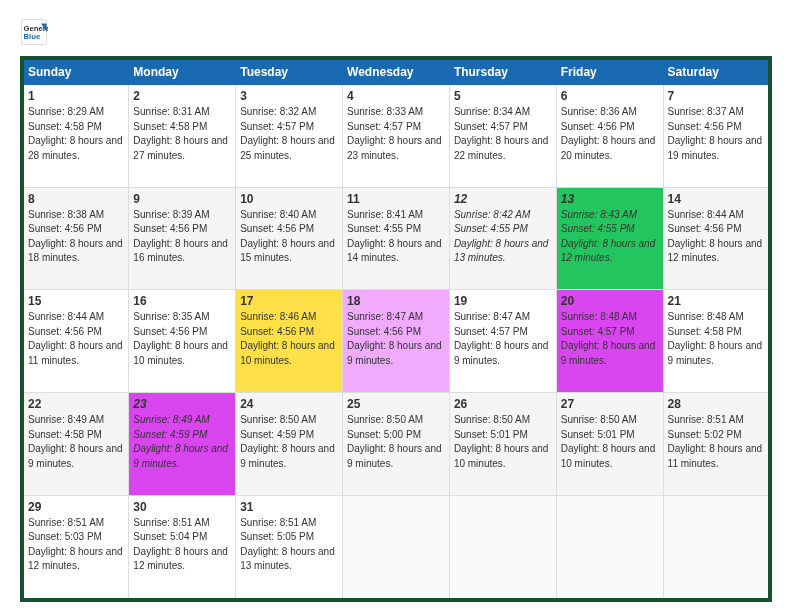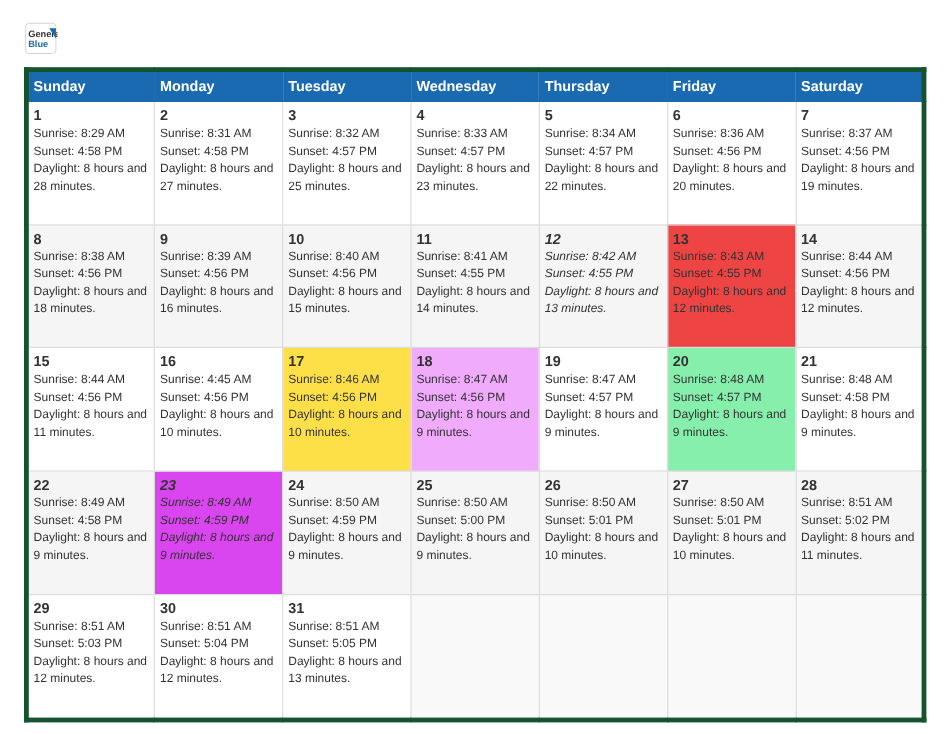--- a/index.html
+++ b/index.html
@@ -214,21 +214,21 @@
         </div>
       </td>
           <td style="background-color: rgb(245, 245, 245); font-style: italic;">
         <span class="day-num">12</span>
         <div class="day-info">
           <span>Sunrise: 8:42 AM</span><br>
           <span>Sunset: 4:55 PM</span><br>
           <span>Daylight: 8 hours and 13 minutes.</span>
         </div>
       </td>
-          <td style="background-color: #ef4444;">
+          <td style="background-color: #22c55e; font-style: italic;">
         <span class="day-num">13</span>
         <div class="day-info">
           <span>Sunrise: 8:43 AM</span><br>
           <span>Sunset: 4:55 PM</span><br>
           <span>Daylight: 8 hours and 12 minutes.</span>
         </div>
       </td>
           <td style="background-color: rgb(245, 245, 245);">
         <span class="day-num">14</span>
         <div class="day-info">
@@ -243,21 +243,21 @@
         <span class="day-num">15</span>
         <div class="day-info">
           <span>Sunrise: 8:44 AM</span><br>
           <span>Sunset: 4:56 PM</span><br>
           <span>Daylight: 8 hours and 11 minutes.</span>
         </div>
       </td>
           <td style="background-color: rgb(255, 255, 255);">
         <span class="day-num">16</span>
         <div class="day-info">
-          <span>Sunrise: 4:45 AM</span><br>
+          <span>Sunrise: 8:35 AM</span><br>
           <span>Sunset: 4:56 PM</span><br>
           <span>Daylight: 8 hours and 10 minutes.</span>
         </div>
       </td>
           <td style="background-color: #fde047;">
         <span class="day-num">17</span>
         <div class="day-info">
           <span>Sunrise: 8:46 AM</span><br>
           <span>Sunset: 4:56 PM</span><br>
           <span>Daylight: 8 hours and 10 minutes.</span>
@@ -272,21 +272,21 @@
         </div>
       </td>
           <td style="background-color: rgb(255, 255, 255);">
         <span class="day-num">19</span>
         <div class="day-info">
           <span>Sunrise: 8:47 AM</span><br>
           <span>Sunset: 4:57 PM</span><br>
           <span>Daylight: 8 hours and 9 minutes.</span>
         </div>
       </td>
-          <td style="background-color: #86efac;">
+          <td style="background-color: #d946ef;">
         <span class="day-num">20</span>
         <div class="day-info">
           <span>Sunrise: 8:48 AM</span><br>
           <span>Sunset: 4:57 PM</span><br>
           <span>Daylight: 8 hours and 9 minutes.</span>
         </div>
       </td>
           <td style="background-color: rgb(255, 255, 255);">
         <span class="day-num">21</span>
         <div class="day-info">

